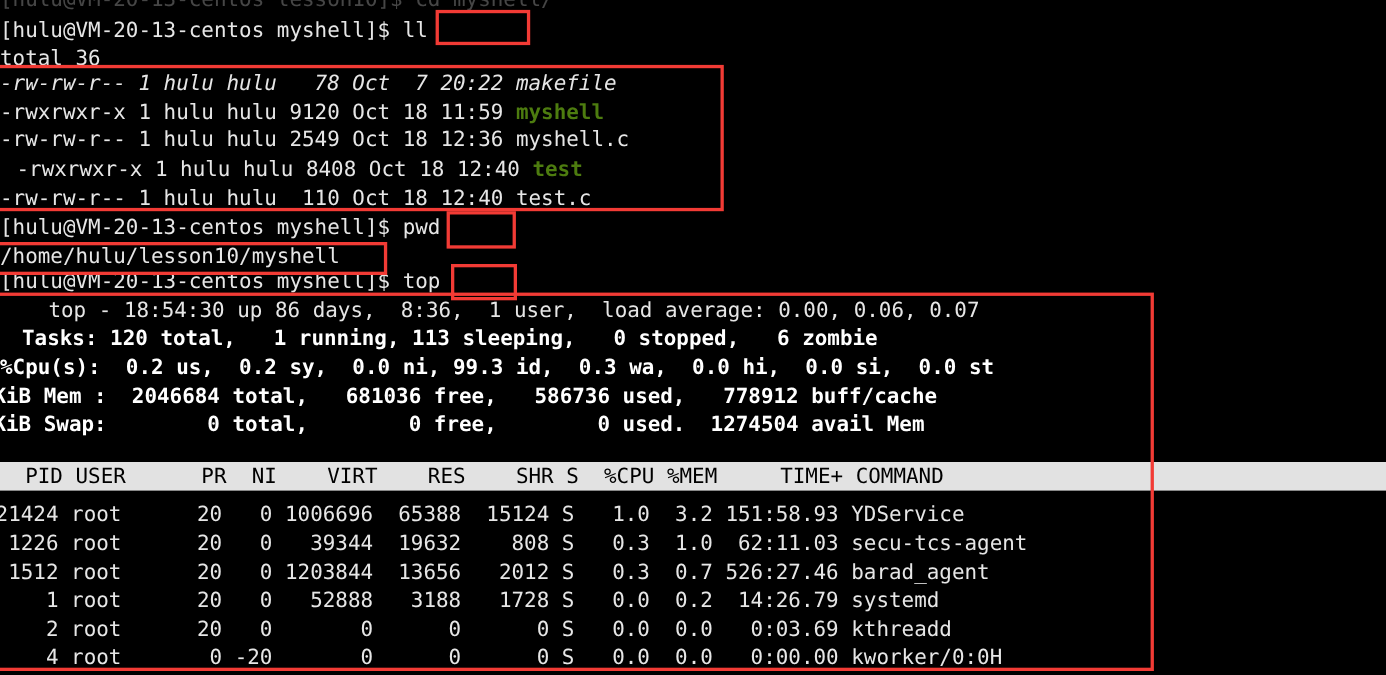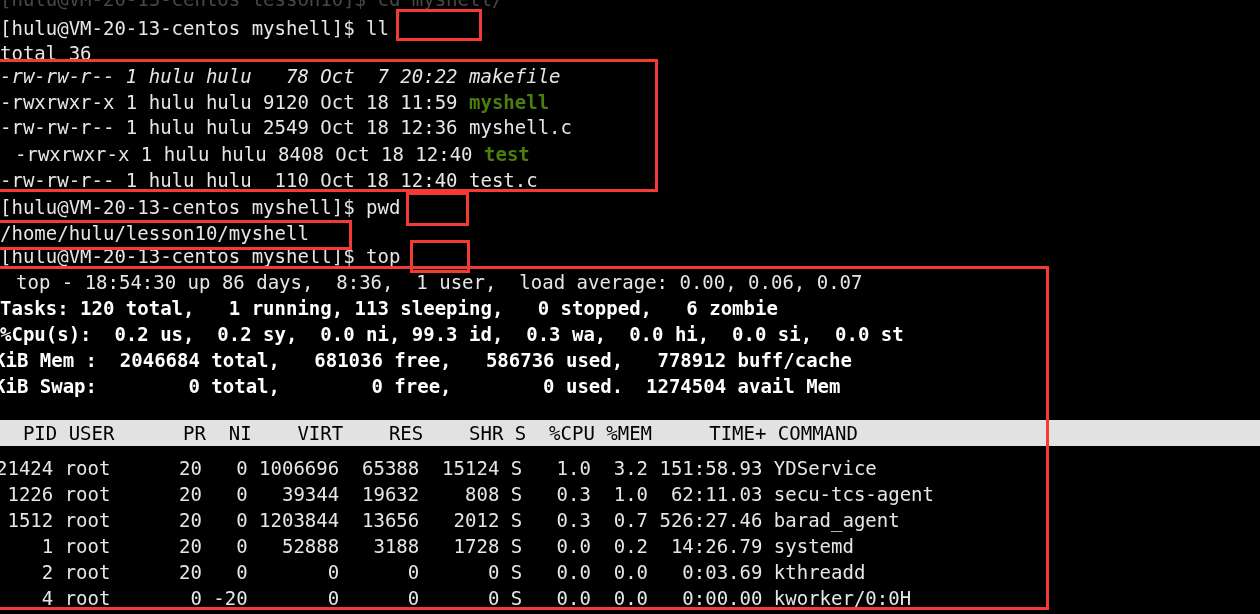--- a/index.html
+++ b/index.html
@@ -59,22 +59,22 @@
   <div class="line" style="position:absolute;left:0;top:167px;"><span>-rw-rw-r-- 1 hulu hulu  110 Oct 18 12:40 </span><span>test.c</span></div>
 
   
   <div class="line" style="position:absolute;left:0;top:194px;"><span>[hulu@VM-20-13-centos myshell]$ </span><span>pwd</span></div>
   <div class="line" style="position:absolute;left:0;top:220px;">/home/hulu/lesson10/myshell</div>
 
   
   <div class="line" style="position:absolute;left:0;top:243px;"><span>[hulu@VM-20-13-centos myshell]$ </span><span>top</span></div>
 
   
-  <div class="line" style="position:absolute;left:16px;top:269px;">top - 18:54:30 up 86 days,  8:36,  1 user,  load average: 0.00, 0.06, 0.07</div>
-  <div class="line bold" style="position:absolute;left:0;top:295px;">Tasks: 120 total,   1 running, 113 sleeping,   0 stopped,   6 zombie</div>
+  <div class="line" style="position:absolute;left:0;top:269px;padding-left:44px;">top - 18:54:30 up 86 days,  8:36,  1 user,  load average: 0.00, 0.06, 0.07</div>
+  <div class="line bold" style="position:absolute;left:0;top:295px;padding-left:20px;">Tasks: 120 total,   1 running, 113 sleeping,   0 stopped,   6 zombie</div>
   <div class="line bold" style="position:absolute;left:0;top:321px;">%Cpu(s):  0.2 us,  0.2 sy,  0.0 ni, 99.3 id,  0.3 wa,  0.0 hi,  0.0 si,  0.0 st</div>
   <div class="line bold" style="position:absolute;left:-6px;top:347px;">KiB Mem :  2046684 total,   681036 free,   586736 used,   778912 buff/cache</div>
   <div class="line bold" style="position:absolute;left:-6px;top:373px;">KiB Swap:        0 total,        0 free,        0 used.  1274504 avail Mem</div>
 
   
   <div class="hdrband" style="position:absolute;left:0;top:420px;">  PID USER      PR  NI    VIRT    RES    SHR S  %CPU %MEM     TIME+ COMMAND</div>
 
   
   <div class="line" style="position:absolute;left:-4px;top:455px;">21424 root      20   0 1006696  65388  15124 S   1.0  3.2 151:58.93 YDService</div>
   <div class="line" style="position:absolute;left:-4px;top:481px;"> 1226 root      20   0   39344  19632    808 S   0.3  1.0  62:11.03 secu-tcs-agent</div>

